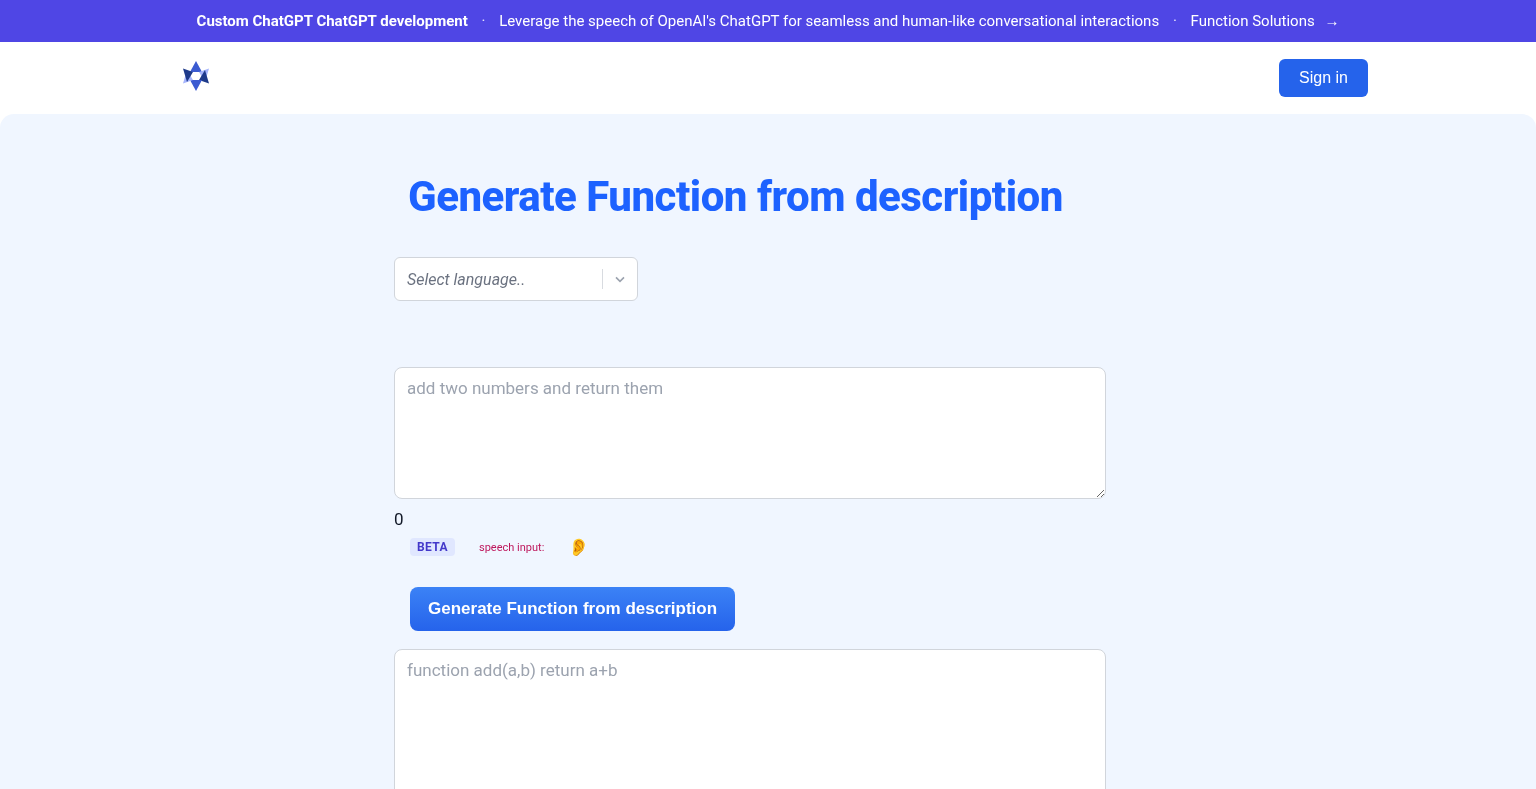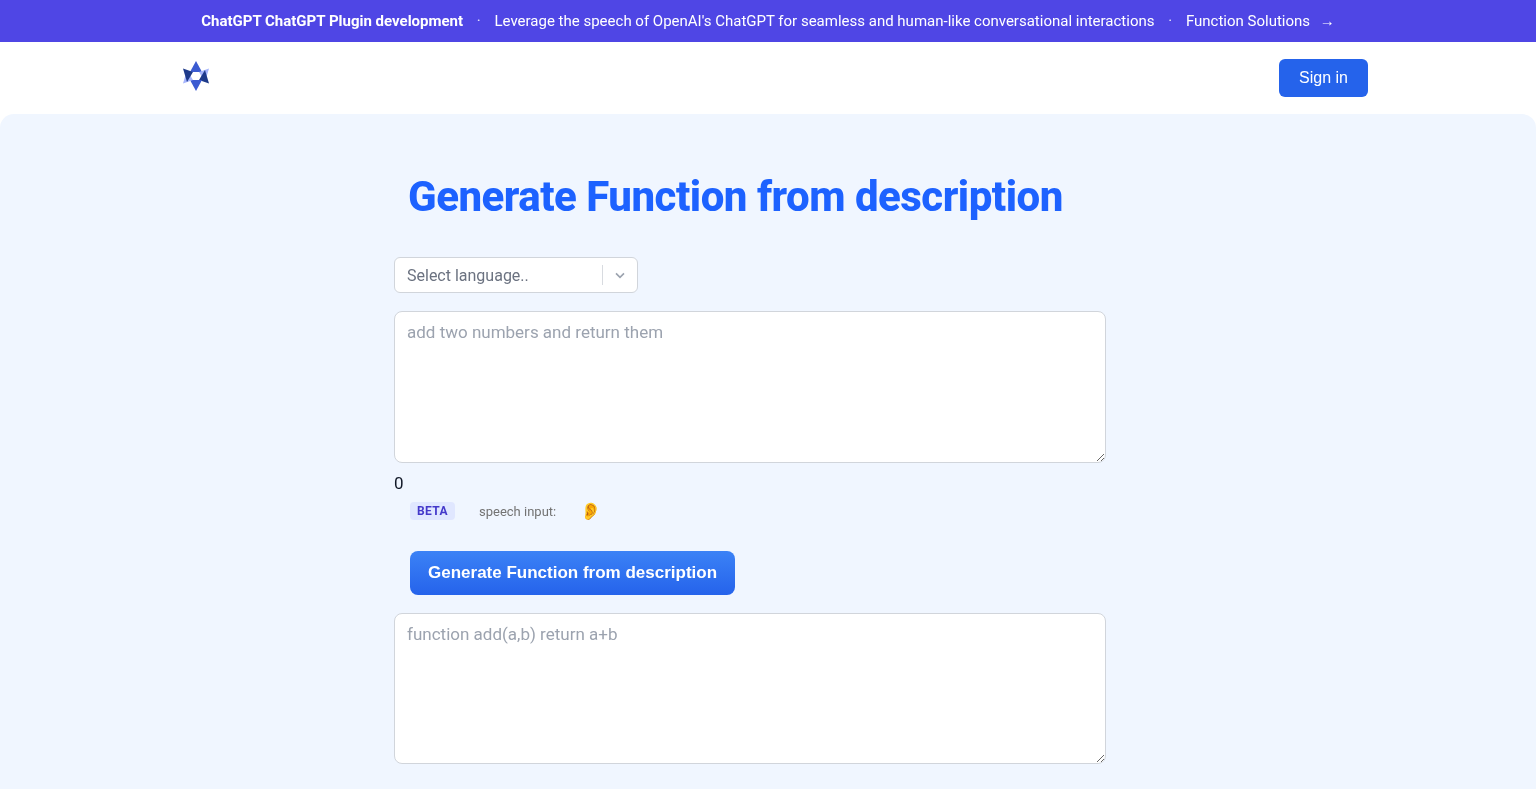--- a/index.html
+++ b/index.html
@@ -58,28 +58,29 @@
     color: #1d62ff;
     font-size: 42px;
     font-weight: 800;
     letter-spacing: -0.5px;
     margin-bottom: 36px;
     margin-left: 14px;
   }
   
   .select-wrap {
     width: 244px;
-    height: 36px;
+    height: 44px;
     border: 1px solid #d1d5db;
     border-radius: 6px;
     display: flex;
     align-items: center;
     background: #fff;
     margin-bottom: 18px;
     cursor: pointer;
+    font-style: italic;
   }
   .select-text {
     flex: 1;
     padding: 0 12px;
     color: #6b7280;
     font-size: 16px;
   }
   .select-divider {
     width: 1px;
     height: 20px;
@@ -88,29 +89,30 @@
   .select-chevron {
     width: 34px;
     display: flex;
     align-items: center;
     justify-content: center;
     color: #9ca3af;
   }
   
   textarea.big-input {
     width: 100%;
-    height: 152px;
+    height: 132px;
     border: 1px solid #d1d5db;
     border-radius: 8px;
     padding: 10px 12px;
     font-size: 17px;
     font-family: inherit;
     resize: both;
     outline: none;
     color: #a21caf;
+    margin-top: 48px;
   }
   textarea.big-input::placeholder { color: #9ca3af; }
   .counter {
     font-size: 17px;
     color: #111827;
     margin-top: 6px;
     margin-bottom: 8px;
   }
   .speech-row {
     display: flex;
@@ -121,21 +123,21 @@
   }
   .beta-badge {
     background: #e0e7ff;
     color: #4338ca;
     font-size: 12px;
     font-weight: 700;
     border-radius: 4px;
     padding: 2px 7px;
     letter-spacing: .4px;
   }
-  .speech-label { font-size: 13px; color: #737373; }
+  .speech-label { font-size: 11px; color: #be185d; }
   .ear-icon { font-size: 17px; cursor: pointer; }
   .btn-generate {
     background: #2e72ff;
     background: linear-gradient(#3b82f6,#2563eb);
     color: #fff;
     border: none;
     border-radius: 8px;
     padding: 12px 18px;
     font-size: 17px;
     font-weight: 700;
@@ -157,21 +159,21 @@
     color: #111827;
     margin-bottom: 22px;
   }
   textarea.output::placeholder { color: #9ca3af; }
 </style>
 </head>
 <body>
 
 <div class="banner">
   <a href="#">
-    <span class="bold">ChatGPT ChatGPT Plugin development</span>
+    <span class="bold">Custom ChatGPT ChatGPT development</span>
     <span class="sep">·</span>
     <span>Leverage the speech of OpenAI's ChatGPT for seamless and human-like conversational interactions</span>
     <span class="sep">·</span>
     <span>Function Solutions</span>
     <span class="arrow">→</span>
   </a>
 </div>
 
 <div class="header">
   <div class="logo-wrap">

